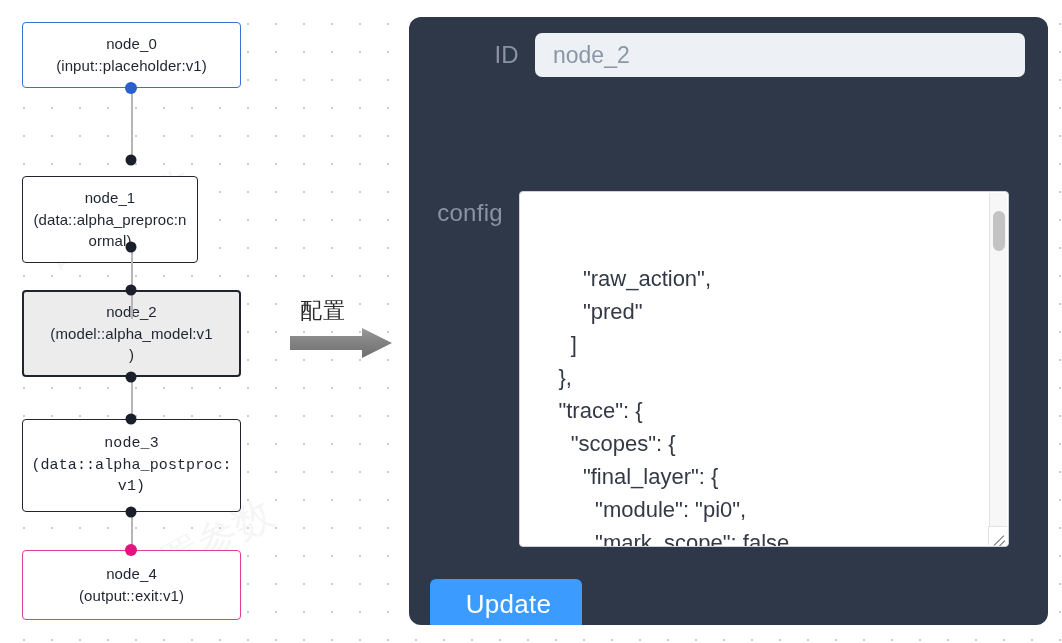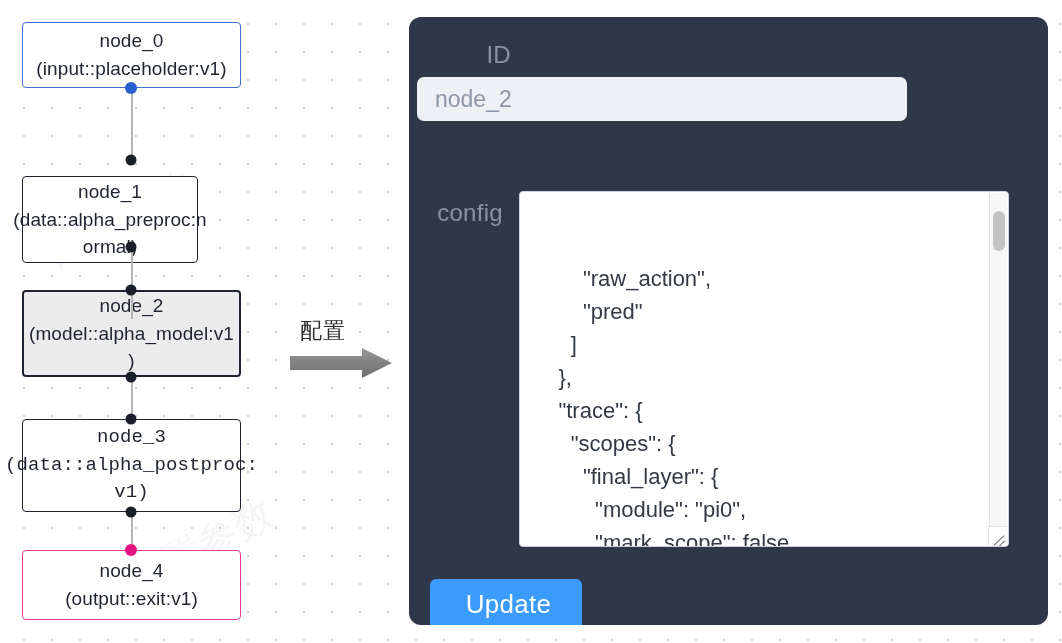--- a/index.html
+++ b/index.html
@@ -53,21 +53,21 @@
     position: absolute;
     box-sizing: border-box;
     border-radius: 4px;
     background: #ffffff;
     border: 1.6px solid #1f2430;
     display: flex;
     align-items: center;
     justify-content: center;
     text-align: center;
     color: #1f2430;
-    font-size: 19px;
+    font-size: 15px;
     line-height: 1.45;
     letter-spacing: 0.1px;
     padding: 2px 6px;
   }
   .node.sel-blue  { border-color: #3b6fd4; }
   .node.sel-pink  { border-color: #e53b97; }
   .node.active    { background: #ececec; border-color: #1f2430; border-width: 2px; }
 
   .node-label { white-space: pre-line; }
 
@@ -90,21 +90,20 @@
     z-index: 1;
   }
 
   
   #annotation {
     position: absolute;
     left: 290px;
     top: 296px;
     width: 110px;
     height: 70px;
-    margin-top: 20px;
   }
   #annotation .cn-label {
     position: absolute;
     left: 10px;
     top: 0px;
     font-size: 22px;
     color: #2b2b2b;
     font-family: "DejaVu Sans", sans-serif;
     letter-spacing: 1px;
   }
@@ -142,21 +141,21 @@
     background: #edf0f5;
     border: none;
     border-radius: 7px;
     color: #8c96a6;
     font-size: 23px;
     padding: 0 18px;
     height: 44px;
     font-family: "Liberation Sans", sans-serif;
     outline: none;
   }
-  #row-id    { left: 8px;  top: 16px; flex-direction: column;  }
+  #row-id    { left: 16px;  top: 16px;  }
   #row-type  { left: 0px;  top: 94px;  }
   #row-config{ left: 0px;  top: 174px; }
 
   #id-input   { width: 490px; }
   #type-input { width: 490px; }
 
   .code-area {
     box-sizing: border-box;
     width: 490px;
     height: 356px;

